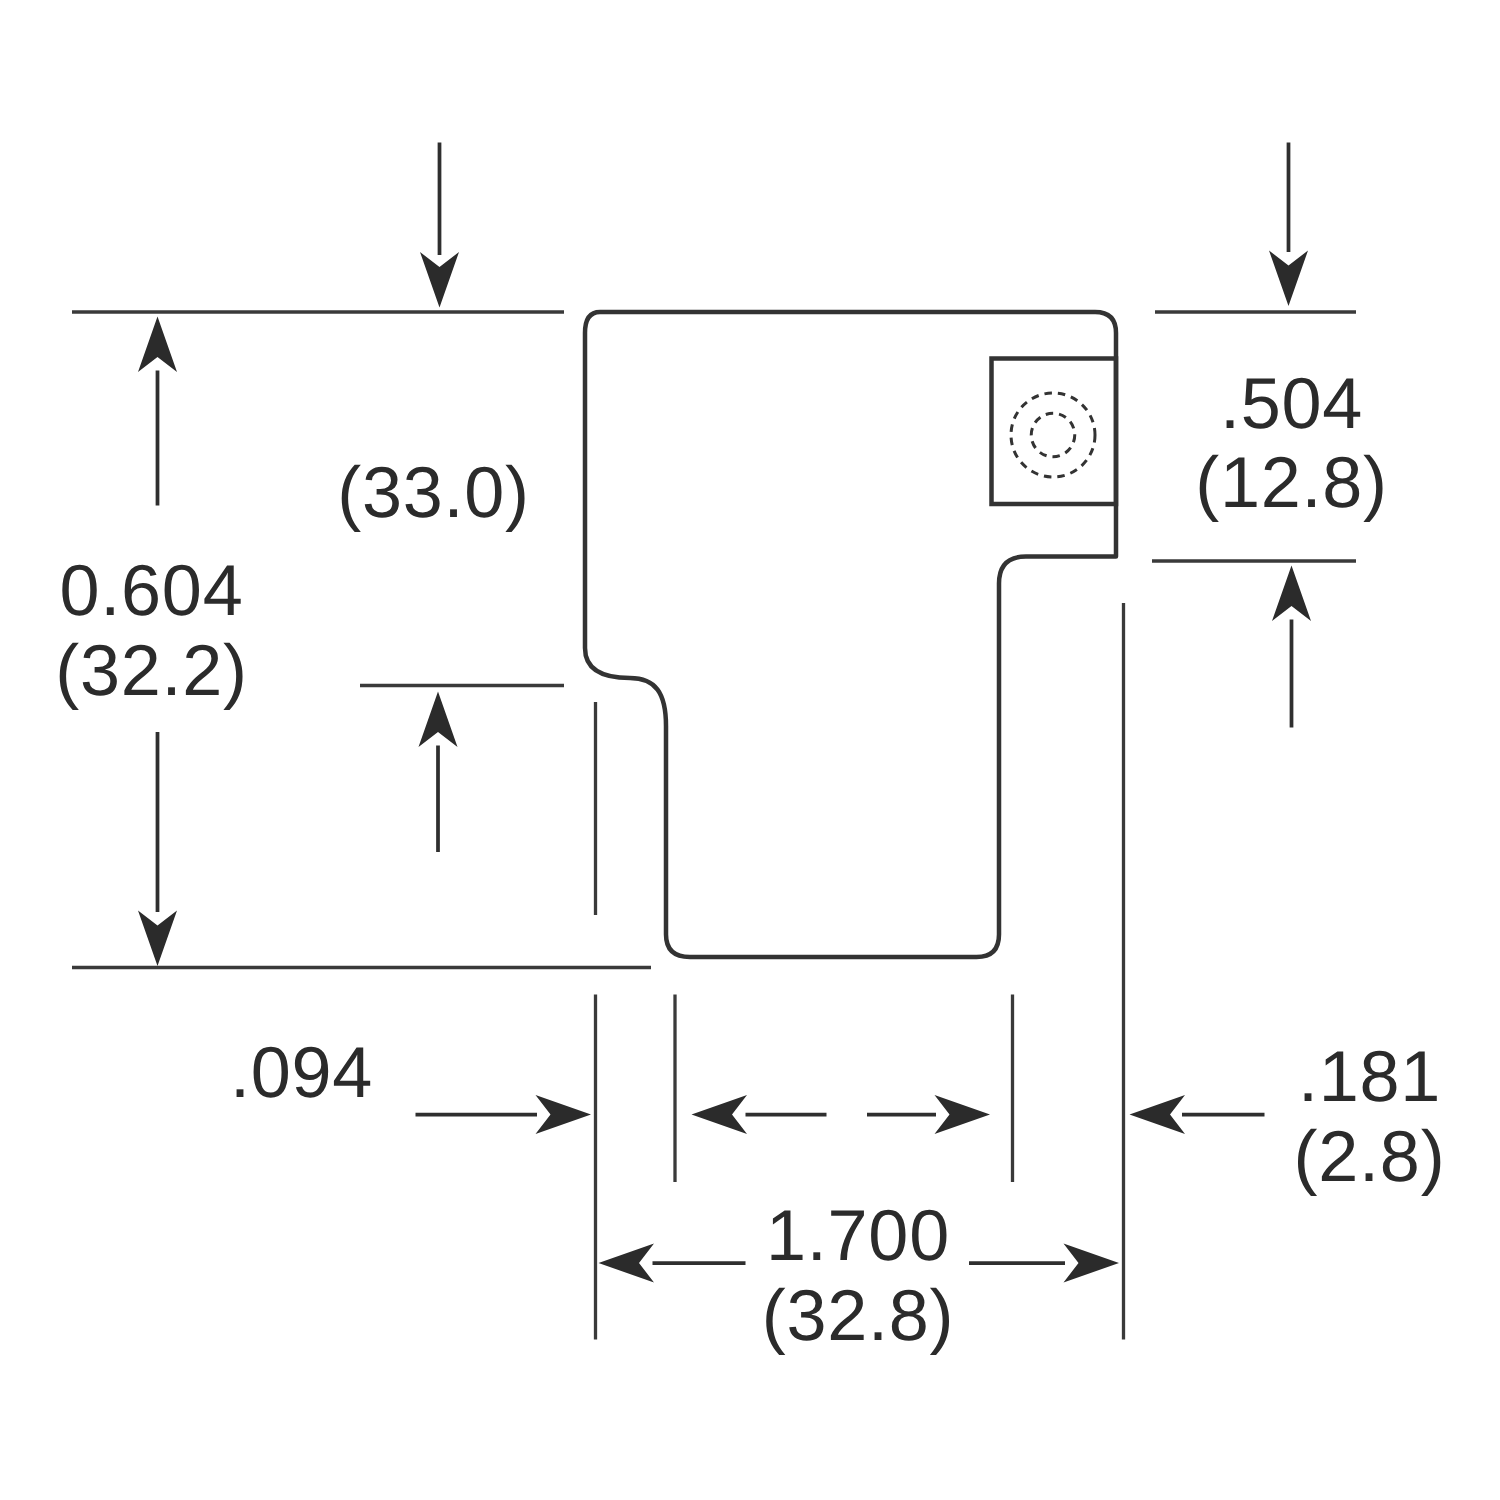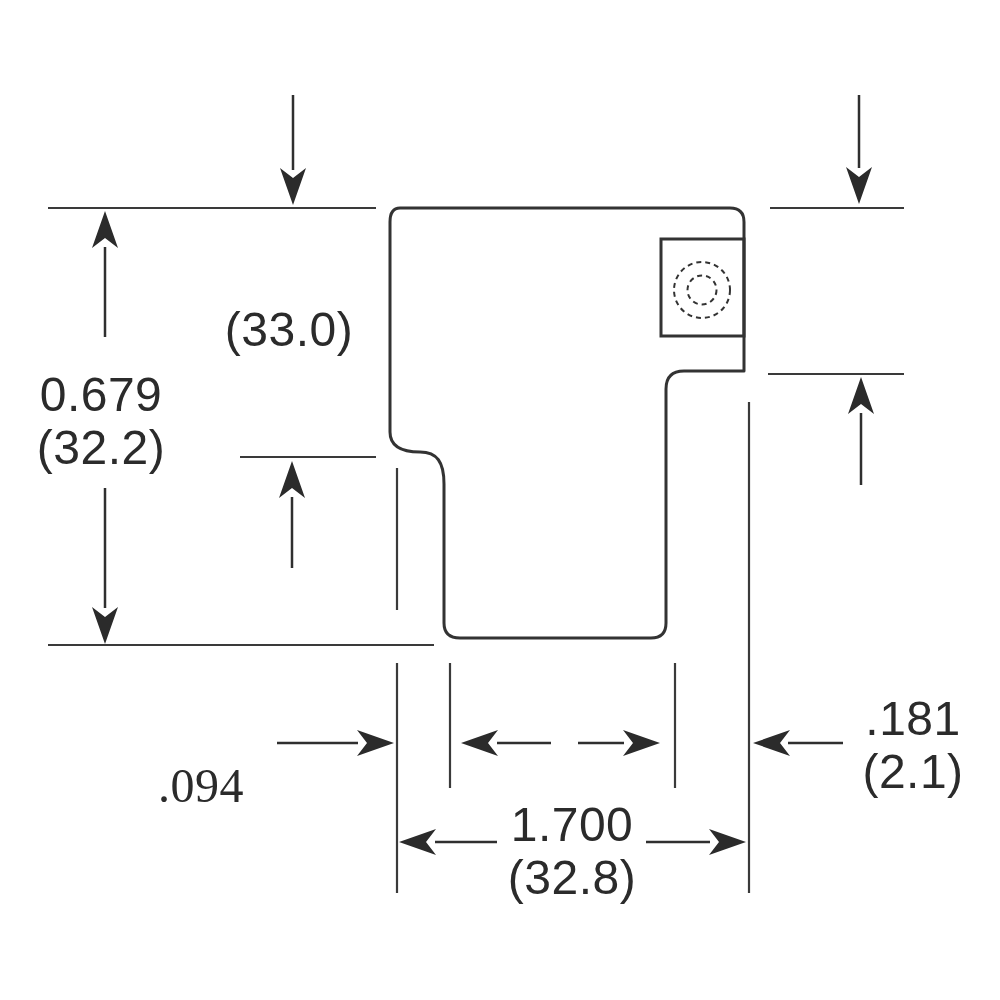--- a/index.html
+++ b/index.html
@@ -99,36 +99,40 @@
       <use href="#ah" transform="translate(394,743)"></use>
       <use href="#ah" transform="translate(461,743) rotate(180)"></use>
       <use href="#ah" transform="translate(660,743)"></use>
       <use href="#ah" transform="translate(753,743) rotate(180)"></use>
       <use href="#ah" transform="translate(399,842) rotate(180)"></use>
       <use href="#ah" transform="translate(746,842)"></use>
     </g>
   </svg>
 
   <div class="dim-label" style="left:101px; top:421px;">
-    <span>0.679</span>
+    <span>0.604</span>
     <span>(32.2)</span>
   </div>
 
   <div class="dim-label" style="left:289px; top:329px;">
     <span>(33.0)</span>
   </div>
 
+  <div class="dim-label" style="left:861px; top:296px;">
+    <span>.504</span>
+    <span>(12.8)</span>
+  </div>
 
-  <div class="dim-label" style="left:201px; top:785px;font-family:Liberation Serif, serif;">
+  <div class="dim-label" style="left:201px; top:716px;">
     <span>.094</span>
   </div>
 
   <div class="dim-label" style="left:913px; top:745px;">
     <span>.181</span>
-    <span>(2.1)</span>
+    <span>(2.8)</span>
   </div>
 
   <div class="dim-label" style="left:572px; top:851px;">
     <span>1.700</span>
     <span>(32.8)</span>
   </div>
 
 </div>
 
 </body></html>

